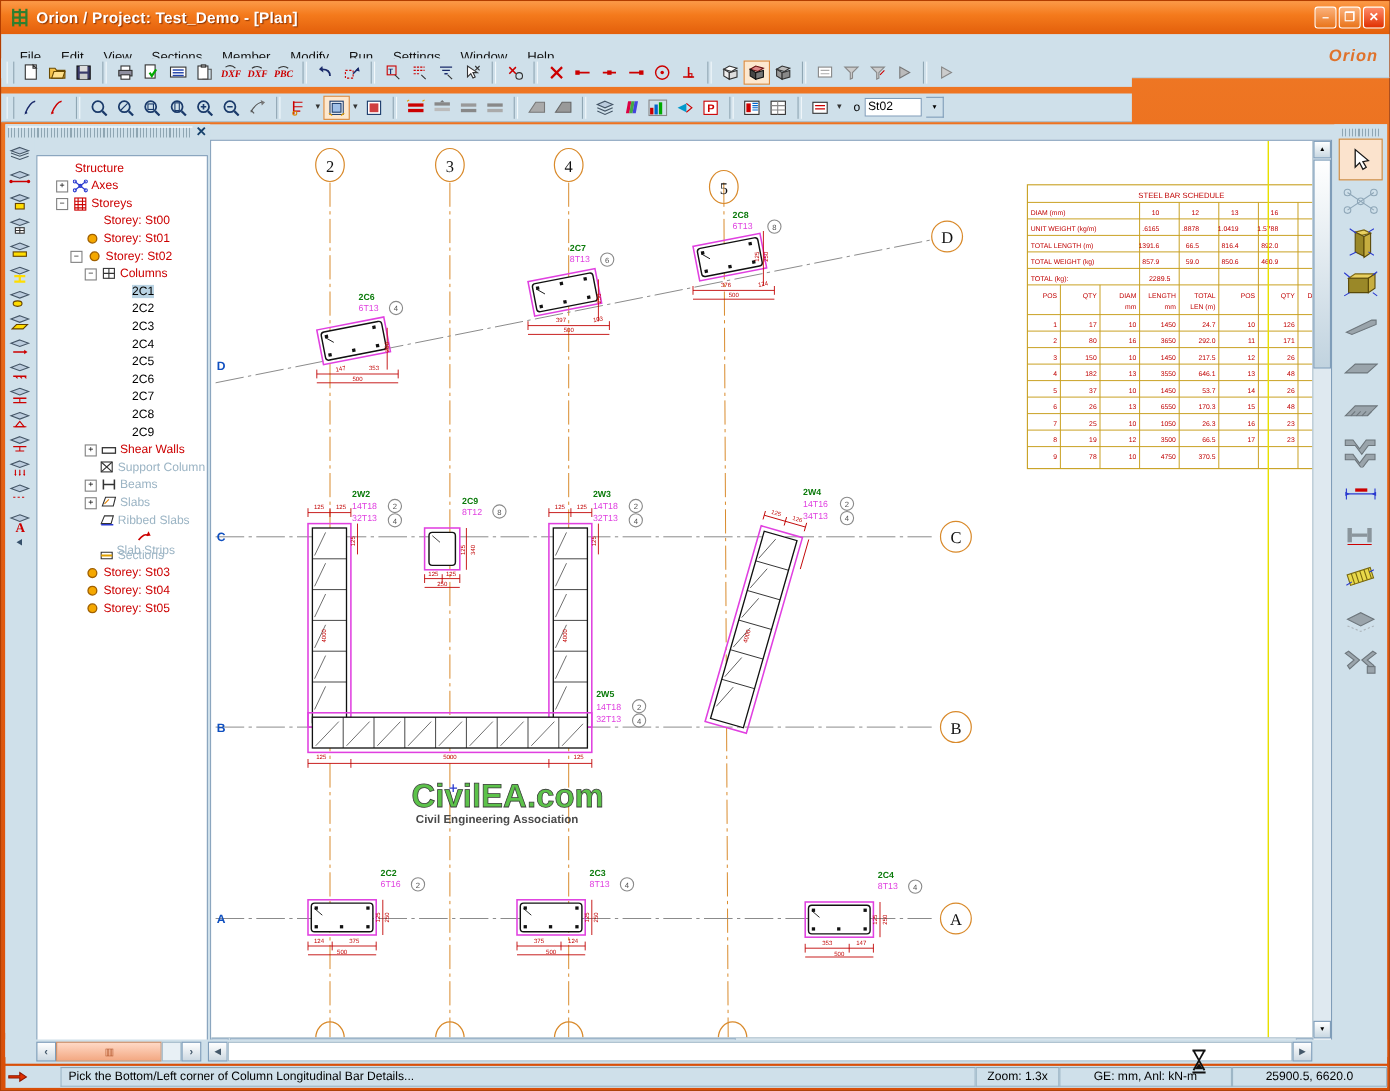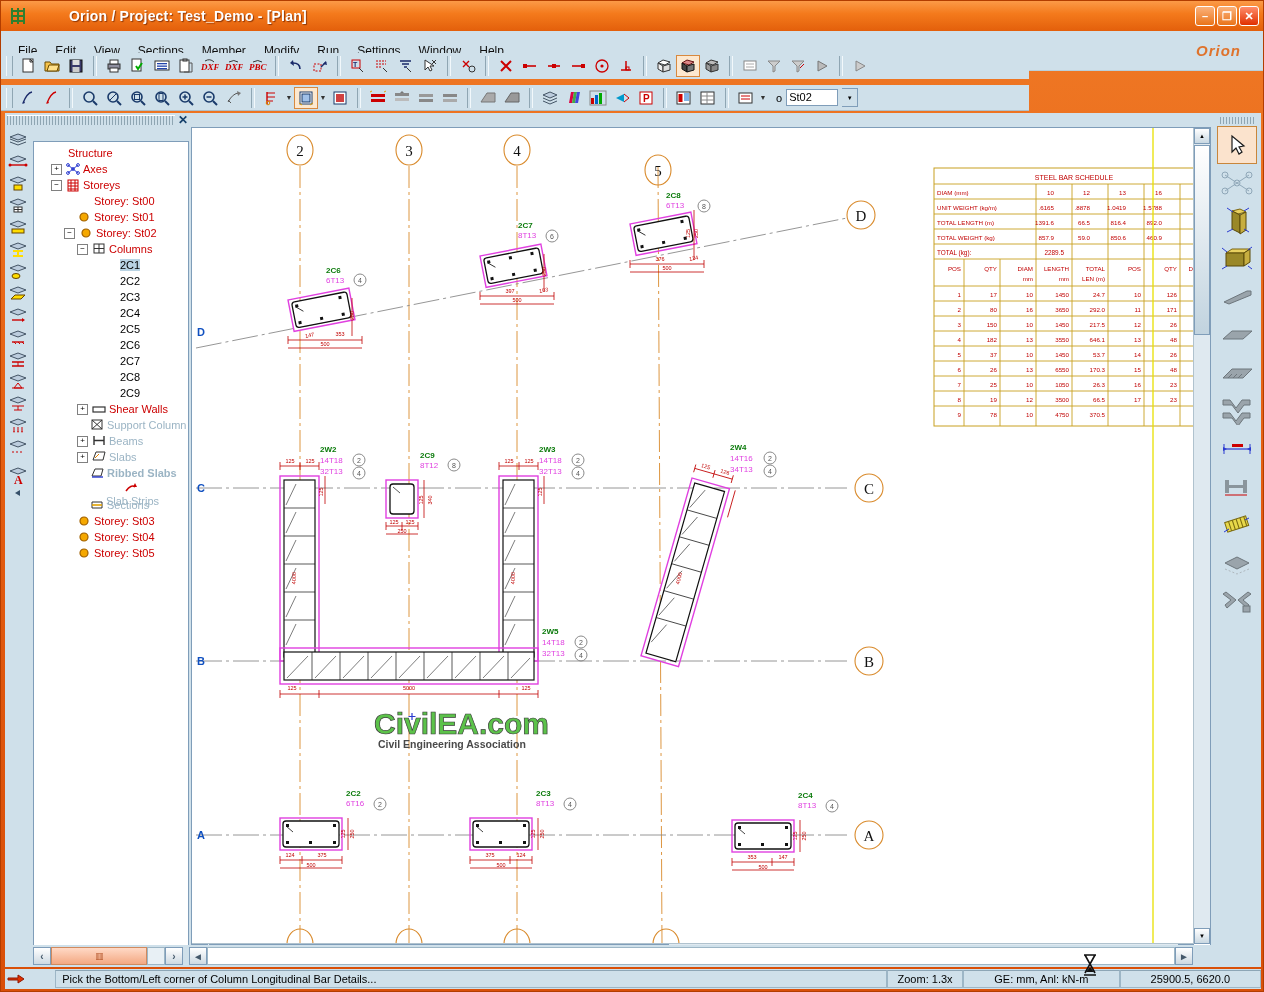--- a/index.html
+++ b/index.html
@@ -4,38 +4,38 @@
 <style>
   html,body{margin:0;padding:0;background:#808080;}
   body{font-family:"Liberation Sans",sans-serif;font-size:11px;}
   .app{position:relative;width:1264px;height:992px;overflow:hidden;
        background:linear-gradient(180deg,#f07a26 0%,#e35c10 50%,#d94f08 100%);
        border:1px solid #b23d00;box-sizing:border-box;}
 
   
   .titlebar{position:absolute;left:0;top:0;width:1264px;height:30px;
             background:linear-gradient(180deg,#fb9a48 0%,#f47a1c 42%,#e35f0b 100%);
-            display:flex;align-items:center;box-sizing:border-box;padding:0 4px;gap:36px;}
+            display:flex;align-items:center;box-sizing:border-box;padding:0 4px;}
   .title-ico{width:18px;height:18px;margin:0 6px 0 4px;position:relative;}
   .title-ico .bar{position:absolute;background:#2f7f2f;}
   .title-txt{color:#fff;font-weight:bold;font-size:14px;
              text-shadow:1px 1px 1px rgba(120,40,0,.8);letter-spacing:.2px;}
   .win-btns{margin-left:auto;display:flex;gap:2px;padding-right:2px;}
   .wb{width:20px;height:20px;border:1px solid #fff;border-radius:3px;
       background:linear-gradient(180deg,#fbb27c,#e9741a);
       color:#fff;font-size:11px;line-height:18px;text-align:center;font-weight:bold;
       box-sizing:border-box;cursor:pointer;}
   .wb.close{background:linear-gradient(180deg,#ff8c6a,#e03000);}
 
   
   .menubar{position:absolute;left:0;top:30px;width:1264px;height:40px;
            background:#cfe0ea;display:flex;align-items:center;padding-left:8px;
            box-sizing:border-box;border-bottom:1px solid #b9cfdb;}
   .menubar span{padding:2px 9px;color:#101010;font-size:12px;cursor:pointer;}
-  .orion-logo{margin-left:auto;margin-right:24px;color:#e2600c;font-weight:bold;
+  .orion-logo{margin-left:auto;margin-right:12px;color:#e2600c;font-weight:bold;
               font-size:15px;font-style:italic;letter-spacing:1px;opacity:.85;}
 
   
   .tbrow{position:absolute;left:0;width:1028px;height:26px;background:#cfe0ea;
          display:flex;align-items:center;box-sizing:border-box;padding-left:4px;}
   .tbrow.r1{top:52px;}
   .tbrow.r2{top:84px;border-bottom:1px solid #aebfca;}
   .sep{width:2px;height:20px;margin:0 5px;border-left:1px solid #8fa6b3;border-right:1px solid #f2f8fb;}
   .grip{width:5px;height:20px;margin:0 3px 0 1px;
         border-left:1px solid #f2f8fb;border-right:1px solid #8fa6b3;}
@@ -823,21 +823,21 @@
             <div class="tr" style="padding-left: 39px;">
               <span class="pm">+</span>
               <span class="ic">
                 <svg width="14" height="12">
                   <path d="M1 9 l3 -8 h9 l-2 8z" fill="#fff" stroke="#333"></path>
                   <path d="M3 7 l4 -4" stroke="#e08000"></path>
                 </svg>
               </span>
               <span class="lbl blk dis">Slabs</span>
             </div>
-            <div class="tr" style="padding-left: 39px; font-weight: bold;">
+            <div class="tr" style="padding-left: 39px;">
               <span class="pmx"></span>
               <span class="ic">
                 <svg width="14" height="12">
                   <path d="M2 9 l3 -7 h8 l-2 7z" fill="#fff" stroke="#333"></path>
                   <path d="M2 10h11" stroke="#2a3ad0" stroke-width="1.4"></path>
                 </svg>
               </span>
               <span class="lbl blk dis">Ribbed Slabs</span>
             </div>
             <div class="tr" style="padding-left: 39px; flex-direction: column;">

